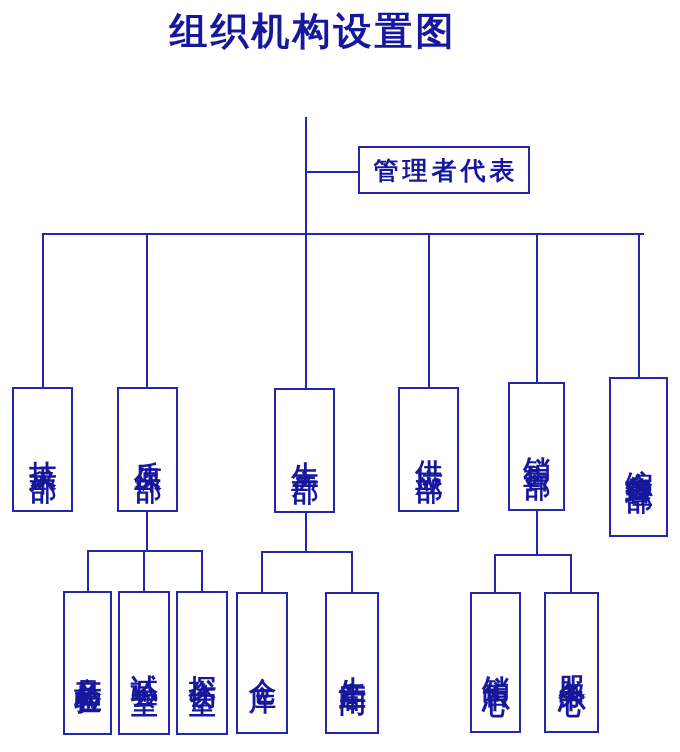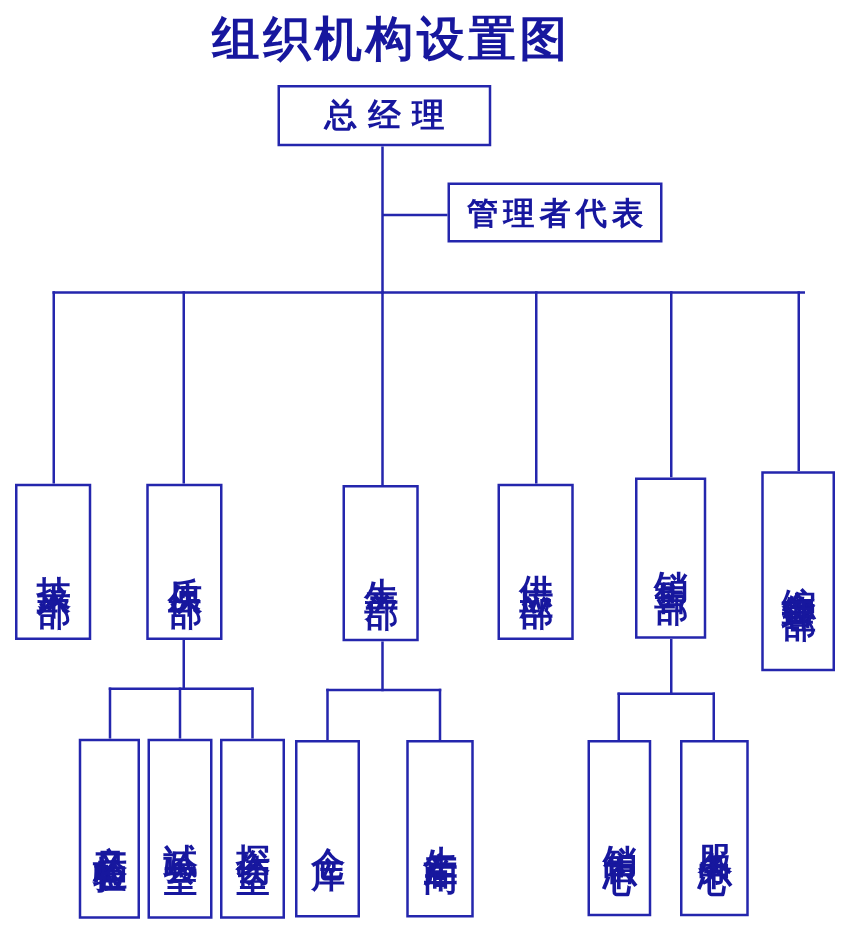--- a/index.html
+++ b/index.html
@@ -93,23 +93,20 @@
   <div class="vline" style="left:305px;top:513px;height:40px;"></div>
   <div class="hline" style="left:261px;top:551px;width:92px;"></div>
   <div class="vline" style="left:261px;top:551px;height:41px;"></div>
   <div class="vline" style="left:351px;top:551px;height:41px;"></div>
 
   <div class="vline" style="left:536px;top:511px;height:45px;"></div>
   <div class="hline" style="left:494px;top:554px;width:78px;"></div>
   <div class="vline" style="left:494px;top:554px;height:38px;"></div>
   <div class="vline" style="left:570px;top:554px;height:38px;"></div>
 
-  <div class="node" style="left:222px;top:68px;width:171px;height:49px;">
-    <span class="htext">总经理</span>
-  </div>
 
   <div class="node" style="left:358px;top:146px;width:172px;height:48px;">
     <span class="htext tight">管理者代表</span>
   </div>
 
   <div class="node" style="left:12px;top:387px;width:61px;height:125px;">
     <span class="vtext">技术部</span>
   </div>
   <div class="node" style="left:117px;top:387px;width:61px;height:125px;">
     <span class="vtext">质保部</span>

